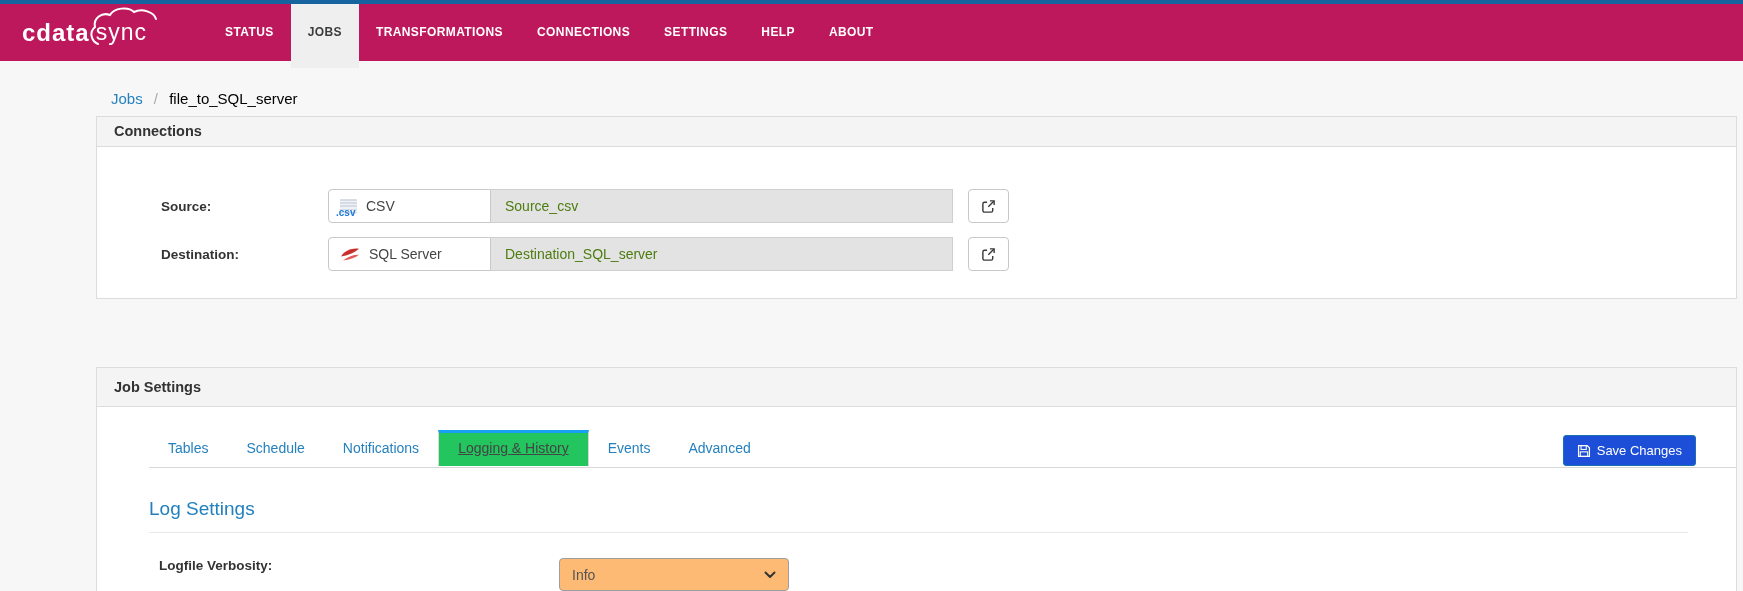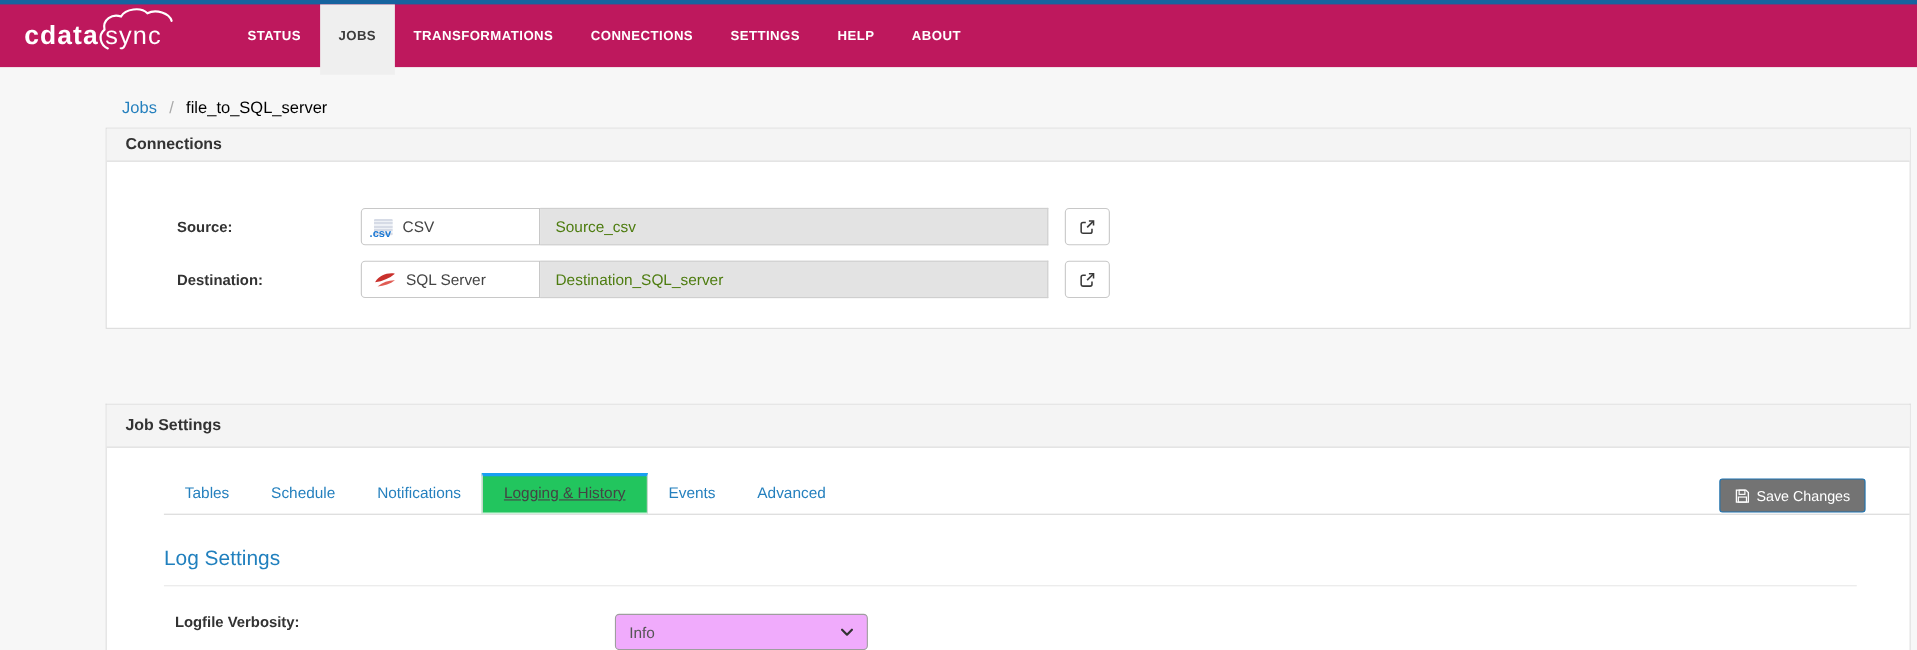--- a/index.html
+++ b/index.html
@@ -51,30 +51,30 @@
   
   .panel-jobsettings { margin-top:68px; border-bottom:none; min-height:202px; }
   .panel-jobsettings .panel-header { line-height:38px; }
   .js-body { padding-top:23px; position:relative; }
   .tabs-row { display:flex; margin-left:52px; margin-right:0; border-bottom:1px solid #D8D8D8;
     }
   .tab { height:37px; line-height:37px; padding:0 19px; font-size:14px; color:#2580BE;
     cursor:pointer; white-space:nowrap; }
   .tab.active { background:#22c55e; border:1px solid #D8D8D8; border-top:3px solid #18A0F2;
     border-bottom:1px solid #fff; color:#444; margin-bottom:-1px; line-height:31px;text-decoration:underline; }
-  .save-btn { position:absolute; right:40px; top:28px; height:31px; background:#737373; color:#fff;
+  .save-btn { position:absolute; right:40px; top:28px; height:31px; background:#1d4ed8; color:#fff;
     border:1px solid #1A71AF; border-radius:3px; font-size:13px; padding:0 13px;
     display:flex; align-items:center; gap:6px; cursor:pointer; }
 
   .section { margin:30px 48px 0 52px; }
   .section-title { color:#2180BE; font-size:19px; font-weight:400; padding-bottom:12px;
     border-bottom:1px solid #E8E8E8; }
   .field-row { display:flex; align-items:flex-start; margin-top:25px; margin-left:10px; }
   .field-label { width:400px; font-size:13.5px; font-weight:700; color:#333; }
-  .select { width:230px; height:33px; border:1px solid #9E9E9E; border-radius:4px; background:#f0abfc;
+  .select { width:230px; height:33px; border:1px solid #9E9E9E; border-radius:4px; background:#fdba74;
     display:flex; align-items:center; justify-content:space-between; padding:0 12px;
     font-size:14px; color:#555; cursor:pointer; }
 </style>
 </head>
 <body>
 
 <div class="navbar">
   <div class="logo">
     <span class="brand">cdata</span>
     <span class="sync-wrap">

